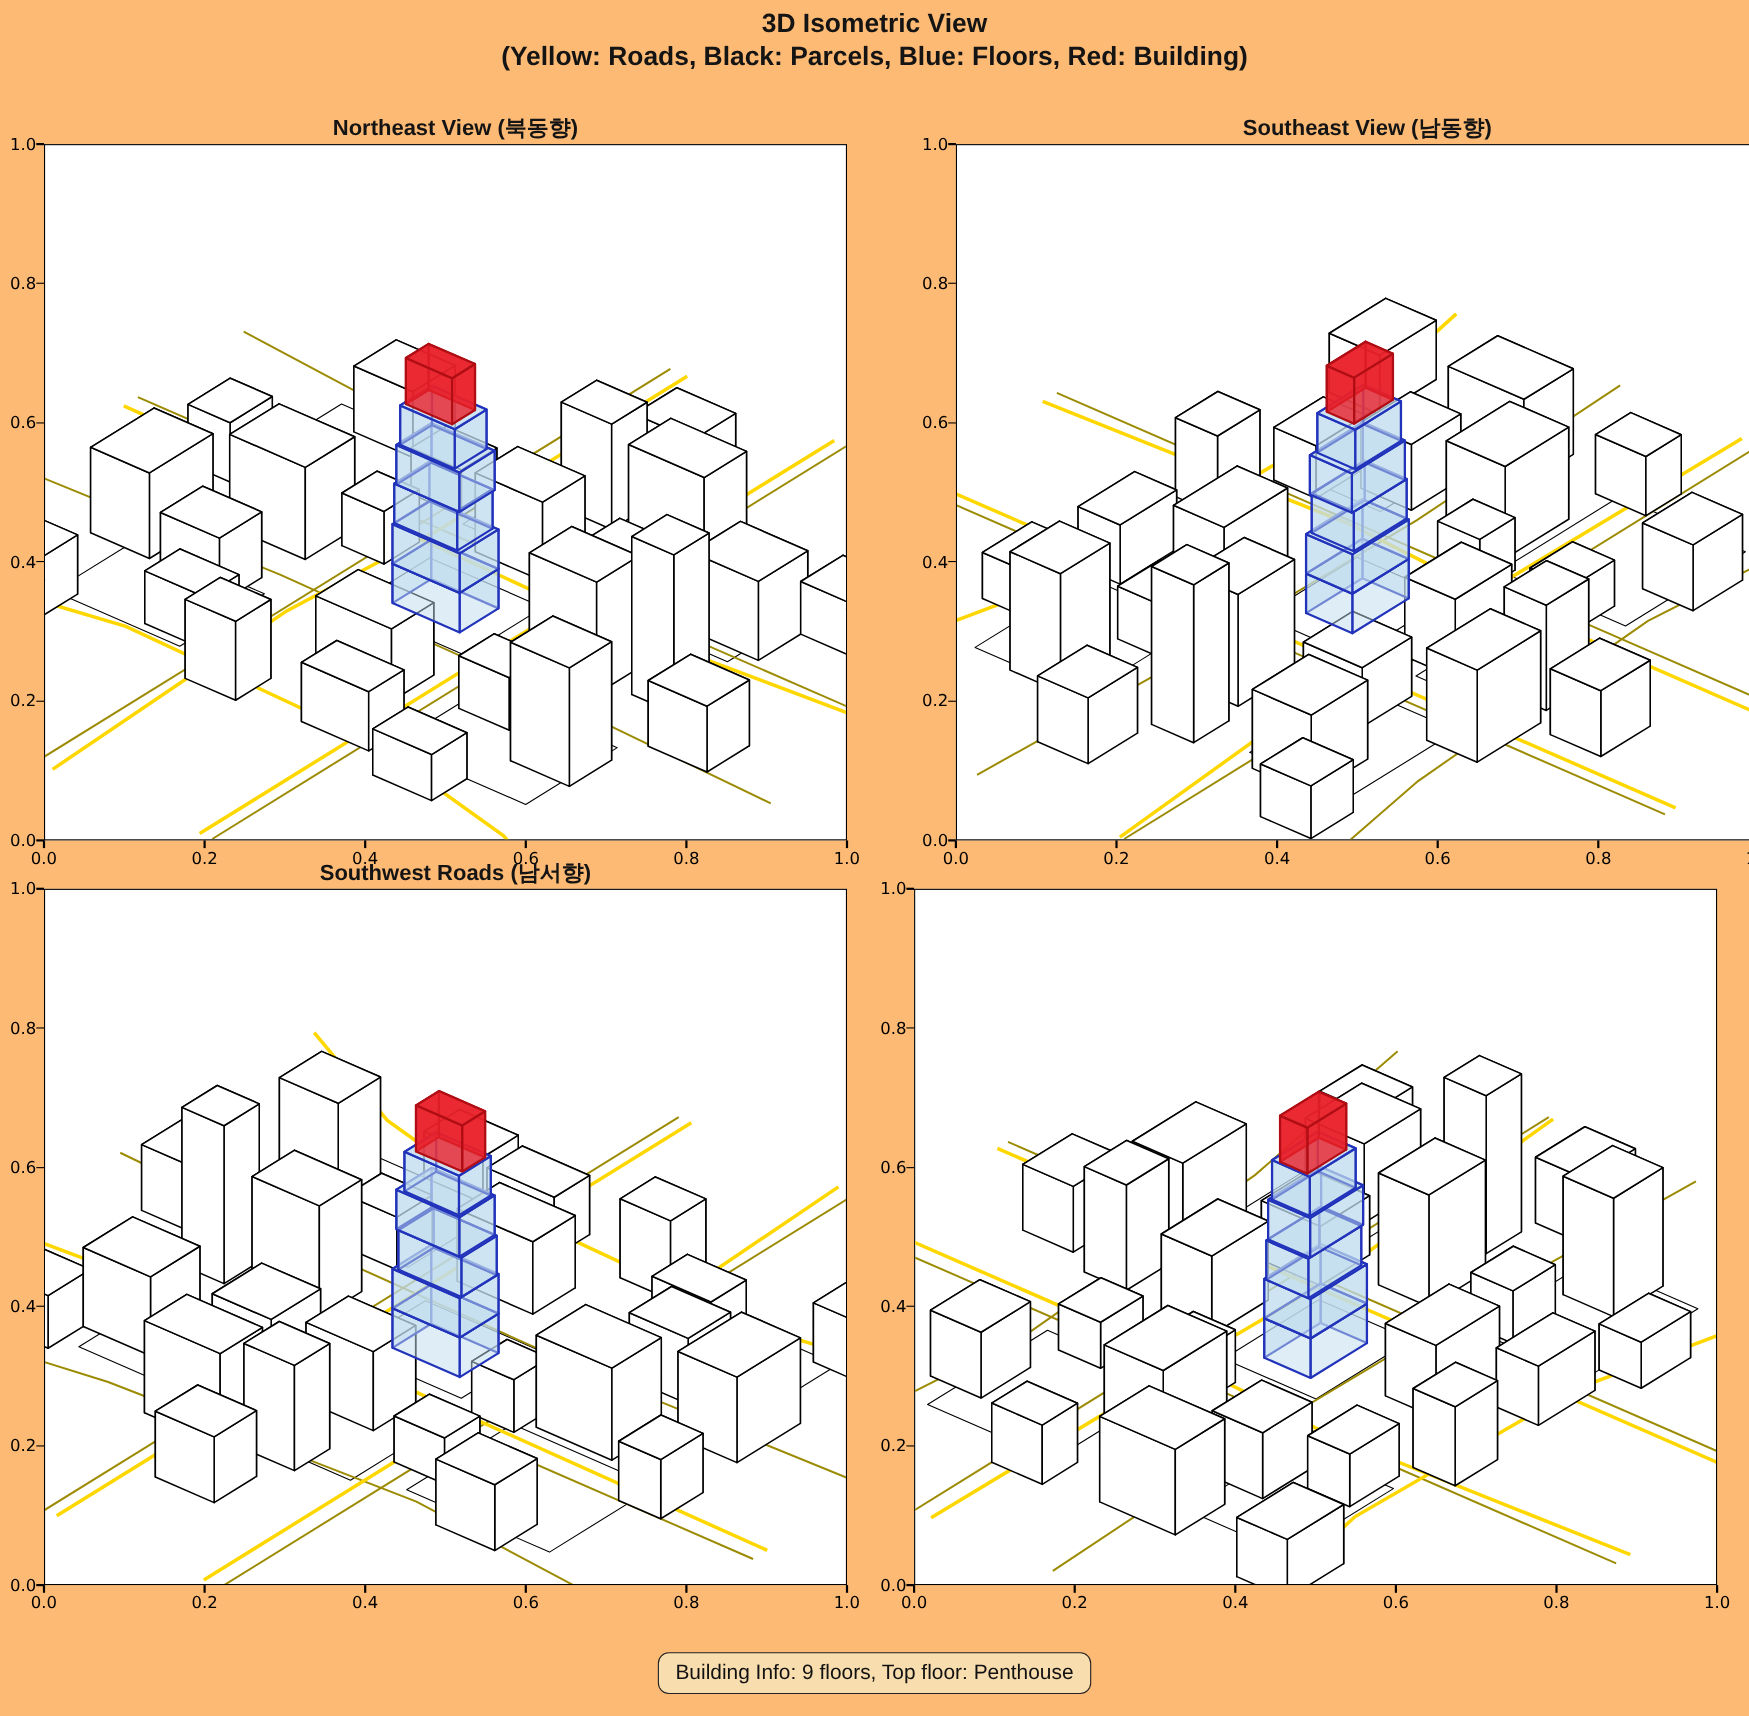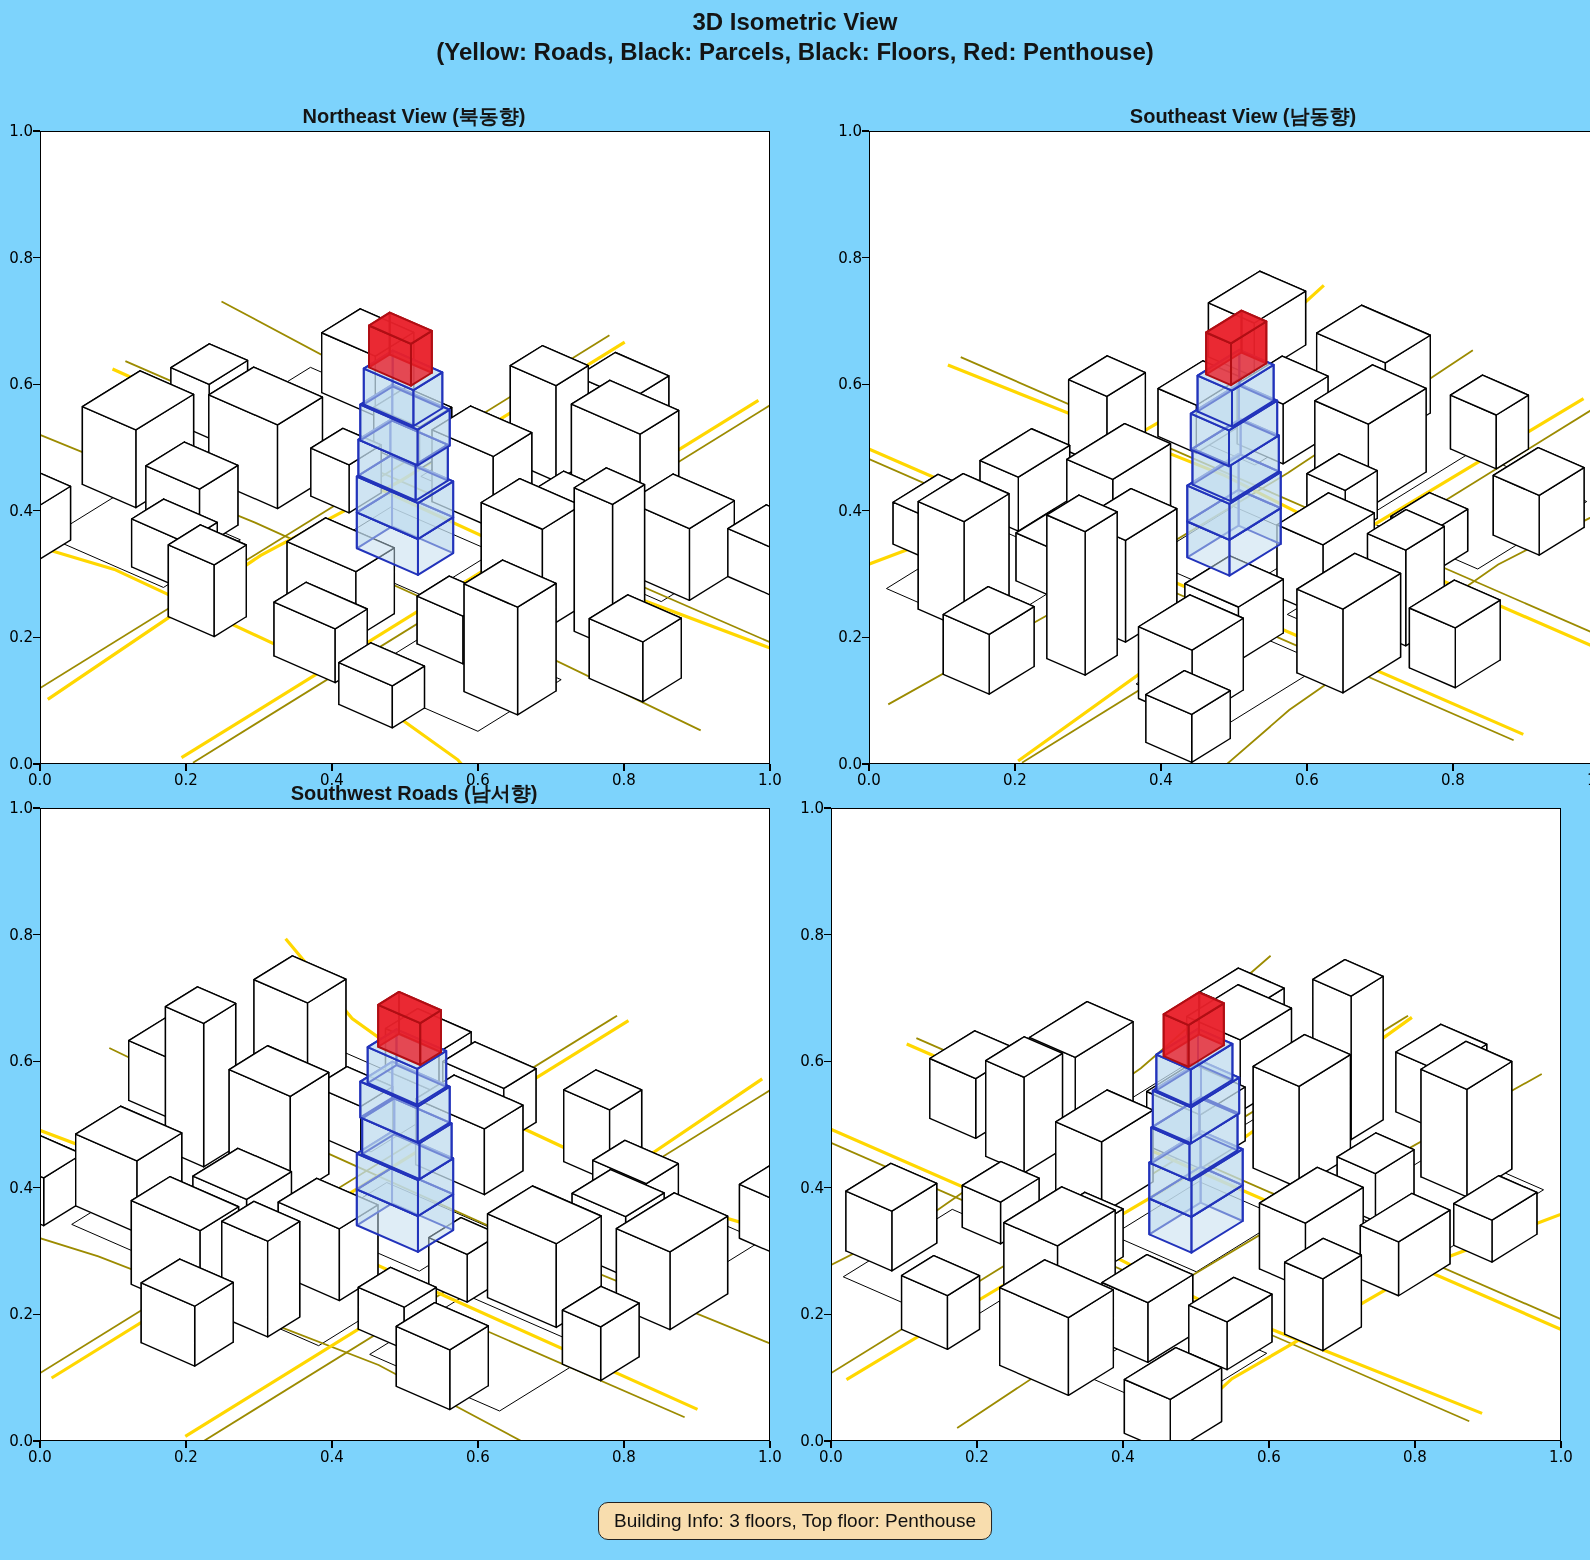--- a/index.html
+++ b/index.html
@@ -1,21 +1,21 @@
 <!DOCTYPE html>
 <html><head>
 <meta charset="utf-8">
 <style>
   * { margin: 0; padding: 0; box-sizing: border-box; }
   html, body { background: #ffffff; }
   .fig {
     position: relative;
     width: 1590px;
     height: 1560px;
-    background: #7dd3fc;
+    background: #fdba74;
     font-family: "Liberation Sans", sans-serif;
     color: #111111;
     overflow: hidden;
   }
   .fig-title {
     position: absolute;
     left: 0; width: 100%;
     text-align: center;
     font-size: 24px;
     font-weight: bold;
@@ -66,21 +66,21 @@
     color: #111111;
     white-space: nowrap;
   }
 </style>
 </head>
 <body>
 
 <div class="fig">
 
   <div class="fig-title line1">3D Isometric View</div>
-  <div class="fig-title line2">(Yellow: Roads, Black: Parcels, Black: Floors, Red: Penthouse)</div>
+  <div class="fig-title line2">(Yellow: Roads, Black: Parcels, Blue: Floors, Red: Building)</div>
 
   <div class="sp" style="left:40px; top:131px;">
     <div class="sp-title">Northeast View (북동향)</div>
     <div class="frame">
       <svg id="scene-0" viewBox="0 0 730 633" preserveAspectRatio="none">
           <polygon points="350.6,376.4 454.0,421.5 383.3,465.3 279.9,420.2" fill="none" stroke="#000000" stroke-width="1" stroke-linejoin="round"></polygon>
           <polygon points="173.8,295.8 304.0,352.6 400.4,292.9 270.2,236.1" fill="none" stroke="#000000" stroke-width="1" stroke-linejoin="round"></polygon>
           <polygon points="507.1,420.9 622.0,471.1 699.2,423.3 584.3,373.1" fill="none" stroke="#000000" stroke-width="1" stroke-linejoin="round"></polygon>
           <polygon points="85.0,358.9 199.9,409.1 122.8,456.9 7.9,406.7" fill="none" stroke="#000000" stroke-width="1" stroke-linejoin="round"></polygon>
           <polygon points="399.1,496.0 521.6,549.4 438.1,601.2 315.5,547.7" fill="none" stroke="#000000" stroke-width="1" stroke-linejoin="round"></polygon>
@@ -891,15 +891,15 @@
         <i class="tick-mark x" style="left: 291.4px;"></i>
         <span class="tick-label x" style="left: 420px;">0.6</span>
         <i class="tick-mark x" style="left: 437.4px;"></i>
         <span class="tick-label x" style="left: 566px;">0.8</span>
         <i class="tick-mark x" style="left: 583.4px;"></i>
         <span class="tick-label x" style="left: 712px;">1.0</span>
         <i class="tick-mark x" style="left: 729.4px;"></i>
       </div>
   </div>
 
-  <div class="badge">Building Info: 3 floors, Top floor: Penthouse</div>
+  <div class="badge">Building Info: 9 floors, Top floor: Penthouse</div>
 
 </div>
 
 </body></html>

